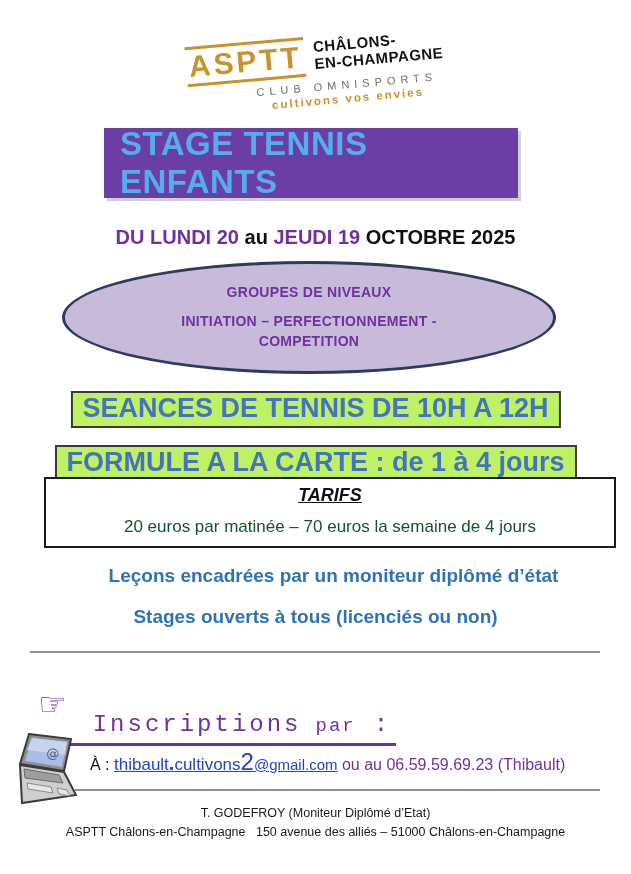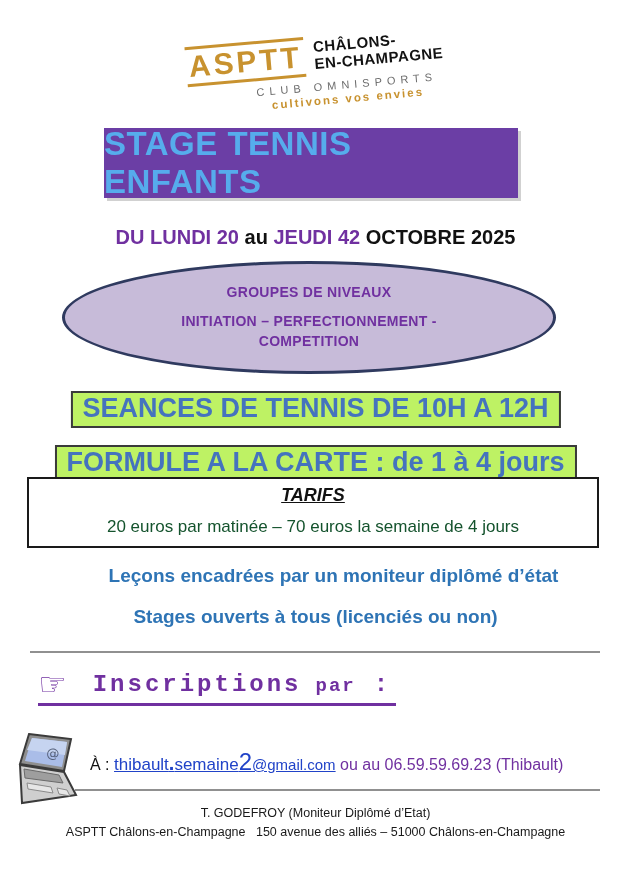--- a/index.html
+++ b/index.html
@@ -22,21 +22,21 @@
   .logo-city{margin-left:9px;color:#121212;font-weight:bold;font-size:15px;
         line-height:1.1;letter-spacing:0.5px;}
   .logo-sub{margin-top:5px;color:#6E6E6E;font-size:11px;letter-spacing:5px;margin-left:60px;}
   .logo-tagline{margin-top:2px;color:var(--gold);font-size:11.5px;font-weight:bold;
         letter-spacing:2px;margin-left:60px;}
 
   
   .banner{position:absolute;left:104px;top:128px;width:414px;height:70px;
         background:var(--banner-bg);box-shadow:3px 3px 0 rgba(0,0,0,0.18);
         display:flex;align-items:center;justify-content:center;}
-  .banner-title{color:var(--banner-fg);font-size:33px;font-weight:bold;letter-spacing:0.5px;}
+  .banner-title{color:var(--banner-fg);font-size:33px;font-weight:bold;letter-spacing:0.5px;padding-left:16px;}
 
   
   .date-line{position:absolute;top:226px;left:0;right:0;text-align:center;
         font-size:20px;font-weight:bold;white-space:pre;}
   .date-purple{color:var(--purple);}
   .date-black{color:#111;}
 
   
   .ellipse{position:absolute;left:62px;top:261px;width:494px;height:113px;
         background:var(--ellipse-fill);border:3px solid var(--ellipse-border);
@@ -47,21 +47,21 @@
   .ellipse .lvl2,.ellipse .lvl3{line-height:1.45;}
 
   
   .mini-box{position:absolute;left:50%;transform:translateX(-50%);
         border:2px solid #3A3A3A;background:#bef264;padding:0px 10px 2px 10px;
         white-space:nowrap;color:var(--box-blue);font-weight:bold;font-size:27px;}
   .box-schedule{top:391px;}
   .box-formula{top:436px;margin-top:9px;}
 
   
-  .tarifs-box{position:absolute;left:27px;top:477px;width:572px;height:71px;
+  .tarifs-box{position:absolute;left:44px;top:477px;width:572px;height:71px;
         border:2px solid #1A1A1A;background:#fff;text-align:center;}
   .tarifs-title{margin-top:6px;font-size:18px;font-weight:bold;font-style:italic;
         text-decoration:underline;color:#111;}
   .tarifs-detail{margin-top:11px;font-size:17px;color:#14532d;}
 
   
   .statement{position:absolute;left:0;right:0;text-align:center;
         color:var(--statement-blue);font-weight:bold;font-size:19px;}
   .statement-1{top:565px;padding-left:36px;}
   .statement-2{top:606px;}
@@ -70,21 +70,21 @@
   .rule{position:absolute;border-top:2px solid var(--line-gray);}
   .rule-1{top:651px;left:30px;width:570px;}
   .rule-2{top:789px;left:75px;width:525px;}
 
   
   .inscription{position:absolute;top:671px;left:38px;display:flex;align-items:baseline;
         border-bottom:3px solid var(--purple);padding-bottom:5px;padding-right:8px;
         color:var(--purple);}
   .hand{font-family:"DejaVu Sans",sans-serif;font-size:32px;line-height:0.8;
         margin-right:26px;align-self:center;}
-  .insc-word{font-family:"Liberation Mono",monospace;font-weight:bold;}
+  .insc-word{font-family:"Liberation Mono",monospace;font-weight:normal;margin-top:40px;}
   .insc-1{font-size:24px;letter-spacing:3px;}
   .insc-2{font-size:19px;letter-spacing:2px;margin-left:14px;}
   .insc-3{font-size:28px;letter-spacing:2px;margin-left:14px;}
   .insc-colon{font-size:24px;margin-left:18px;}
 
   
   .laptop{position:absolute;left:13px;top:731px;}
   .contact{position:absolute;left:90px;top:748px;white-space:pre;font-size:16px;color:#111;}
   .contact-label{color:#111;}
   .email{color:var(--link-blue);text-decoration:underline;text-decoration-color:var(--link-blue);
@@ -114,21 +114,21 @@
       </span>
     </div>
     <div class="logo-sub">CLUB OMNISPORTS</div>
     <div class="logo-tagline">cultivons vos envies</div>
   </div>
 
   <div class="banner">
     <span class="banner-title">STAGE TENNIS ENFANTS</span>
   </div>
 
-  <div class="date-line"><span class="date-purple">DU LUNDI 20 </span><span class="date-black">au </span><span class="date-purple">JEUDI 42 </span><span class="date-black">OCTOBRE 2025</span></div>
+  <div class="date-line"><span class="date-purple">DU LUNDI 20 </span><span class="date-black">au </span><span class="date-purple">JEUDI 19 </span><span class="date-black">OCTOBRE 2025</span></div>
 
   <div class="ellipse">
     <div class="lvl1">GROUPES DE NIVEAUX</div>
     <div class="lvl2">INITIATION – PERFECTIONNEMENT -</div>
     <div class="lvl3">COMPETITION</div>
   </div>
 
   <div class="mini-box box-schedule">SEANCES DE TENNIS DE 10H A 12H</div>
   <div class="mini-box box-formula">FORMULE A LA CARTE : de 1 à 4 jours</div>
 
@@ -157,21 +157,21 @@
         <polygon points="19,7 54,11 52,24 14,19" fill="#C6D4F0"></polygon>
         <text x="33" y="26" font-size="13" fill="#55607a" font-family="DejaVu Sans, sans-serif" transform="rotate(6 33 26)">@</text>
         <polygon points="7,34 51,41 63,64 9,72" fill="#CFCFCF" stroke="#3b3b3b" stroke-width="2"></polygon>
         <polygon points="11,38 46,44 50,52 12,47" fill="#9e9e9e" stroke="#6a6a6a" stroke-width="1"></polygon>
         <polygon points="14,52 38,56 40,62 15,58" fill="#e6e6e6" stroke="#8a8a8a" stroke-width="1"></polygon>
         <polygon points="44,57 54,59 57,65 46,63" fill="#e6e6e6" stroke="#8a8a8a" stroke-width="1"></polygon>
       </g>
     </svg>
   </div>
 
-  <div class="contact"><span class="contact-label">À : </span><span class="email"><span class="e-p1">thibault</span><span class="e-dot">.</span><span class="e-p2">semaine</span><span class="e-digit">2</span><span class="e-dom">@gmail.com</span></span><span class="contact-phone"> ou au 06.59.59.69.23 (Thibault)</span></div>
+  <div class="contact"><span class="contact-label">À : </span><span class="email"><span class="e-p1">thibault</span><span class="e-dot">.</span><span class="e-p2">cultivons</span><span class="e-digit">2</span><span class="e-dom">@gmail.com</span></span><span class="contact-phone"> ou au 06.59.59.69.23 (Thibault)</span></div>
 
   <div class="rule rule-2"></div>
 
   <div class="footer">
     <div>T. GODEFROY (Moniteur Diplômé d’Etat)</div>
     <div class="footer-line2">ASPTT Châlons-en-Champagne   150 avenue des alliés – 51000 Châlons-en-Champagne</div>
   </div>
 
 </div>
 

